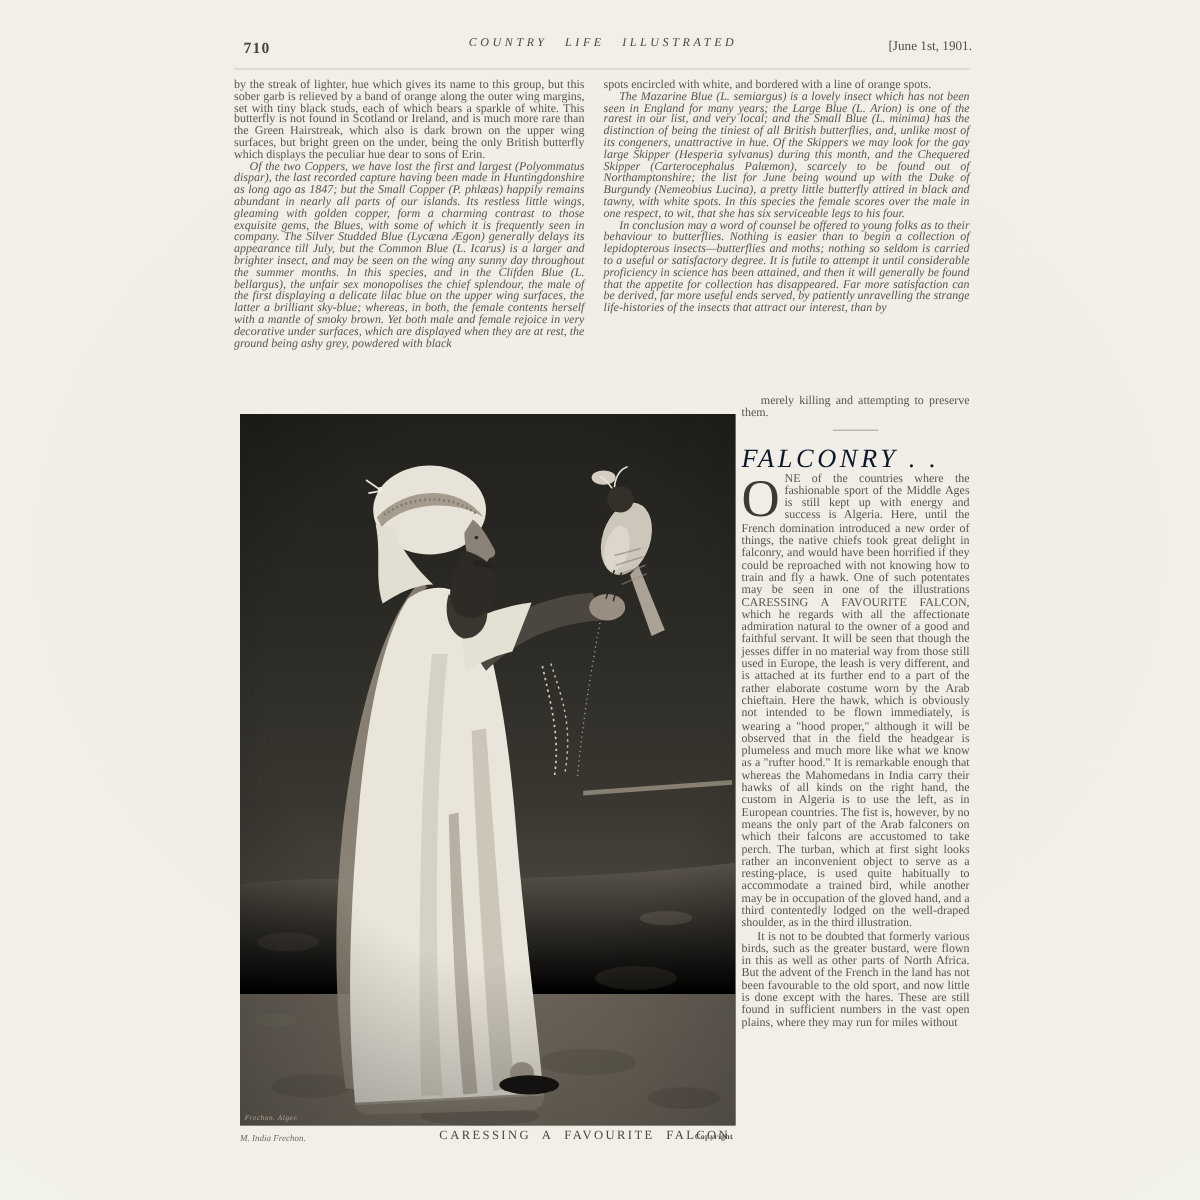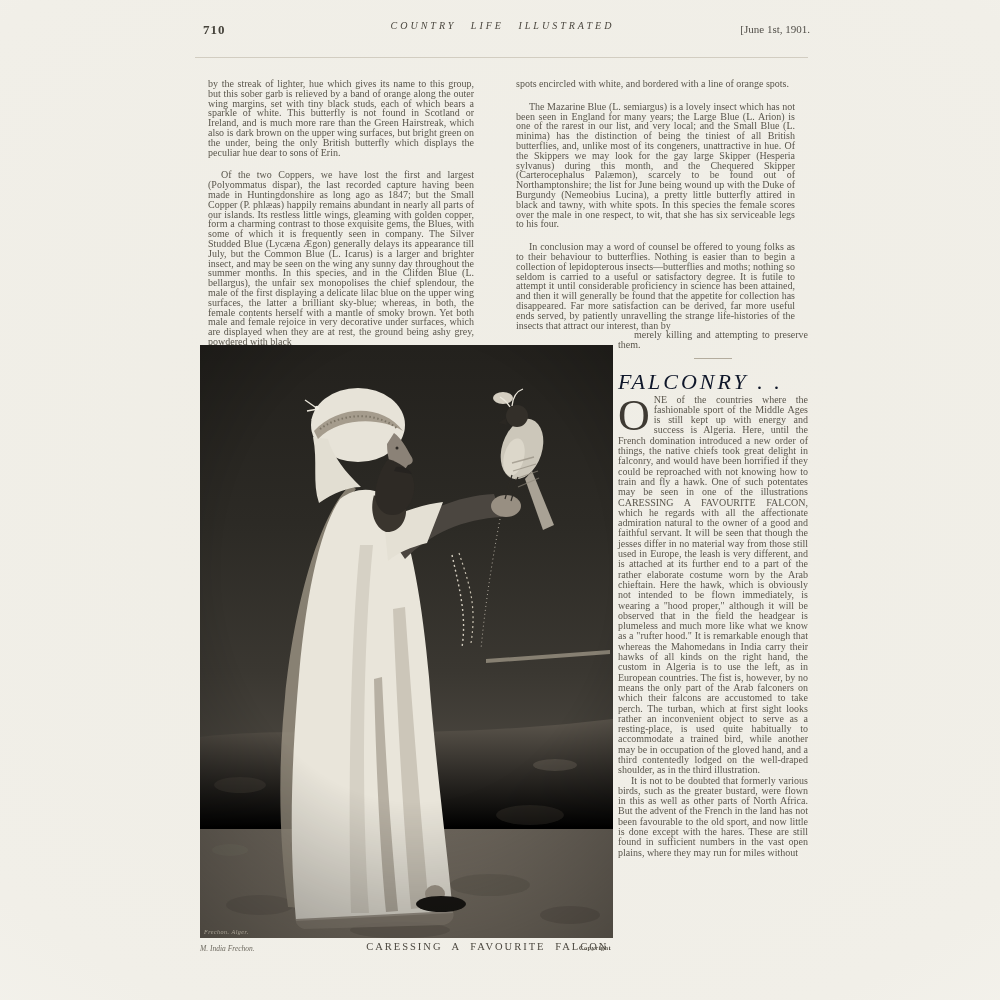--- a/index.html
+++ b/index.html
@@ -5,30 +5,30 @@
   html,body{margin:0;padding:0;}
   body{
     width:1000px;height:1000px;position:relative;overflow:hidden;
     background:
       radial-gradient(ellipse 130% 110% at 50% 46%, #efede5 0%, #f1efe8 55%, #f7f6f1 82%, #fcfcfa 100%);
     font-family:"Liberation Serif", serif;
     color:#57534a;
   }
   .page{position:absolute;inset:0;}
   
-  .header{position:absolute;left:195px;top:20px;width:615px;height:24px;}
+  .header{position:absolute;left:195px;top:30px;width:615px;height:24px;}
   .pageno{position:absolute;left:8px;top:2px;font-size:13px;font-weight:bold;letter-spacing:1px;color:#47443c;}
   .masthead{position:absolute;left:0;right:0;top:0;text-align:center;font-style:italic;font-size:10px;
     letter-spacing:3px;word-spacing:9px;color:#4b473f;}
   .dateline{position:absolute;right:0;top:3px;font-size:11px;color:#53504  7;color:#53504a;}
   .head-rule{position:absolute;left:195px;top:57px;width:613px;height:1px;background:#d2cdc1;}
   
   .col{position:absolute;text-align:justify;font-size:10px;line-height:9.8px;color:#5a564c;}
-  .col p{margin:13px;padding:0;}
-  .col p.indent{text-indent:13px;}
+  .col p{margin:0;padding:0;}
+  .col p.indent{text-indent:13px;font-style:italic;}
   .leftcol{left:195px;top:66px;width:292px;}
   .rightcol{left:503px;top:66px;width:305px;}
   
   .falcol{position:absolute;left:618px;top:330px;width:190px;text-align:justify;
     font-size:10px;line-height:10.3px;color:#5a564c;}
   .falcol p{margin:0;}
   .tail{text-indent:16px;margin-bottom:4px !important;}
   .sep{width:38px;height:1px;background:#b3ac9e;margin:7px auto 9px auto;}
   .ftitle{font-style:italic;font-size:22px;line-height:27px;letter-spacing:3px;color:#0f172a;
     text-align:left;margin:0;}

